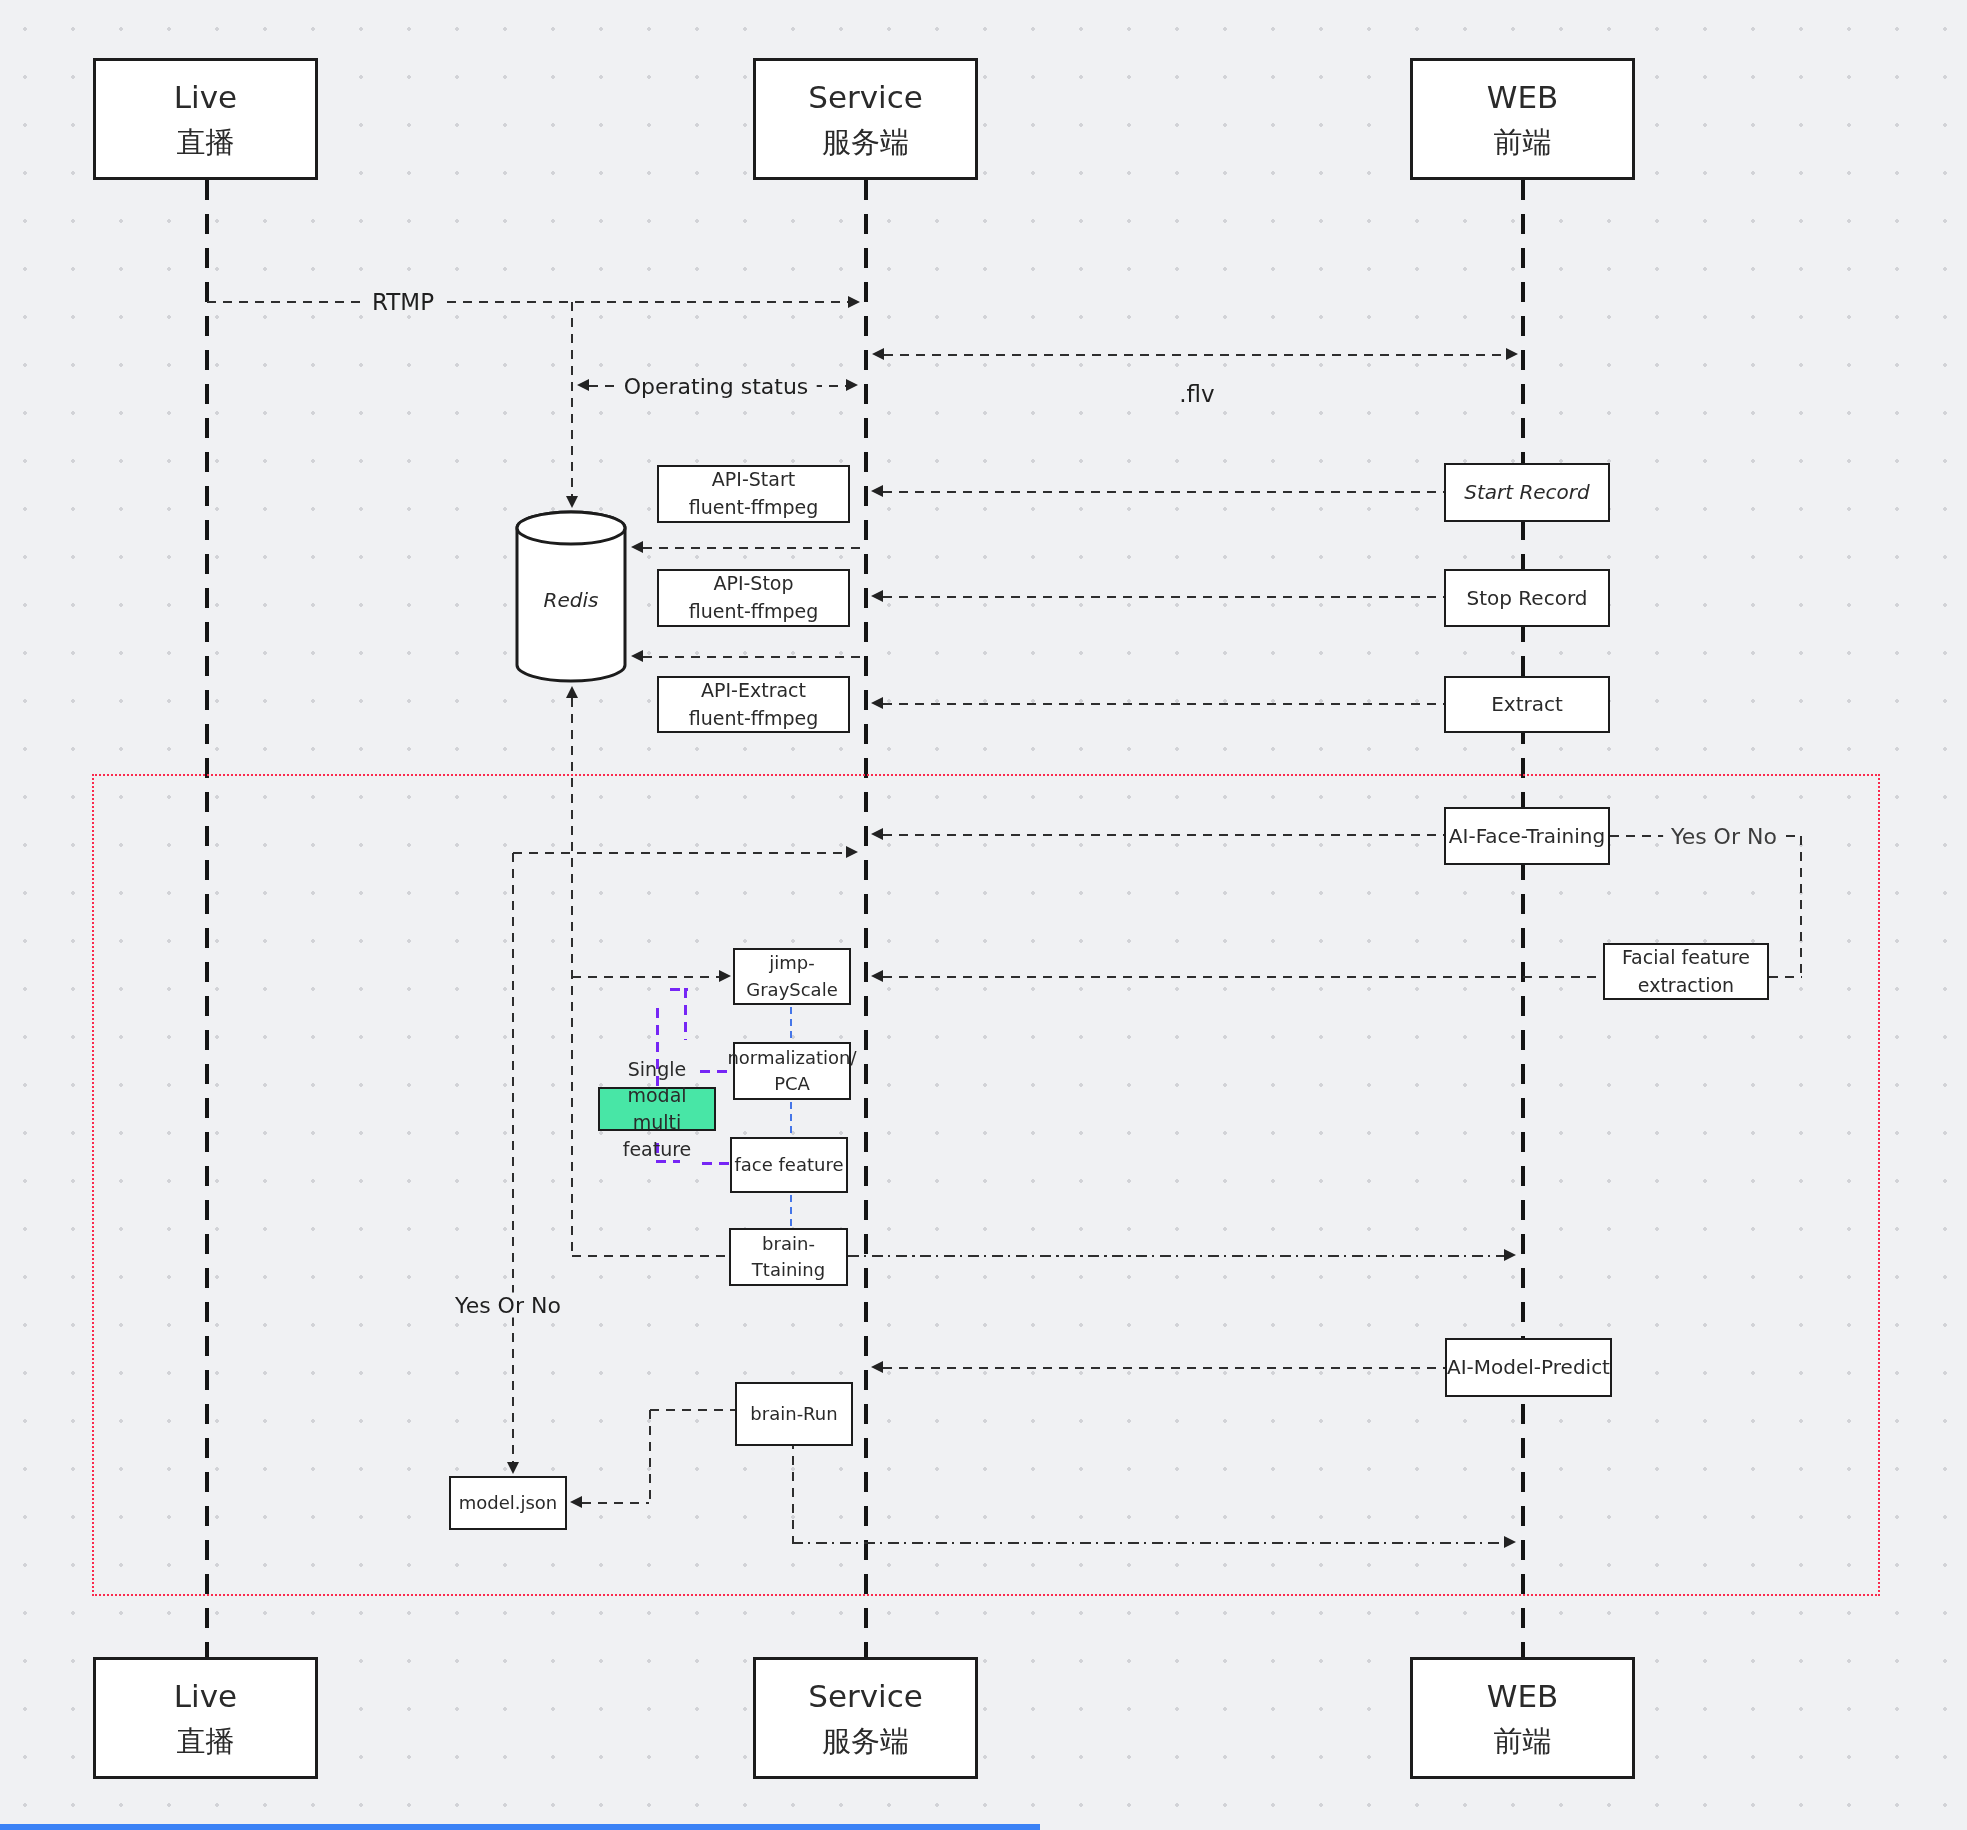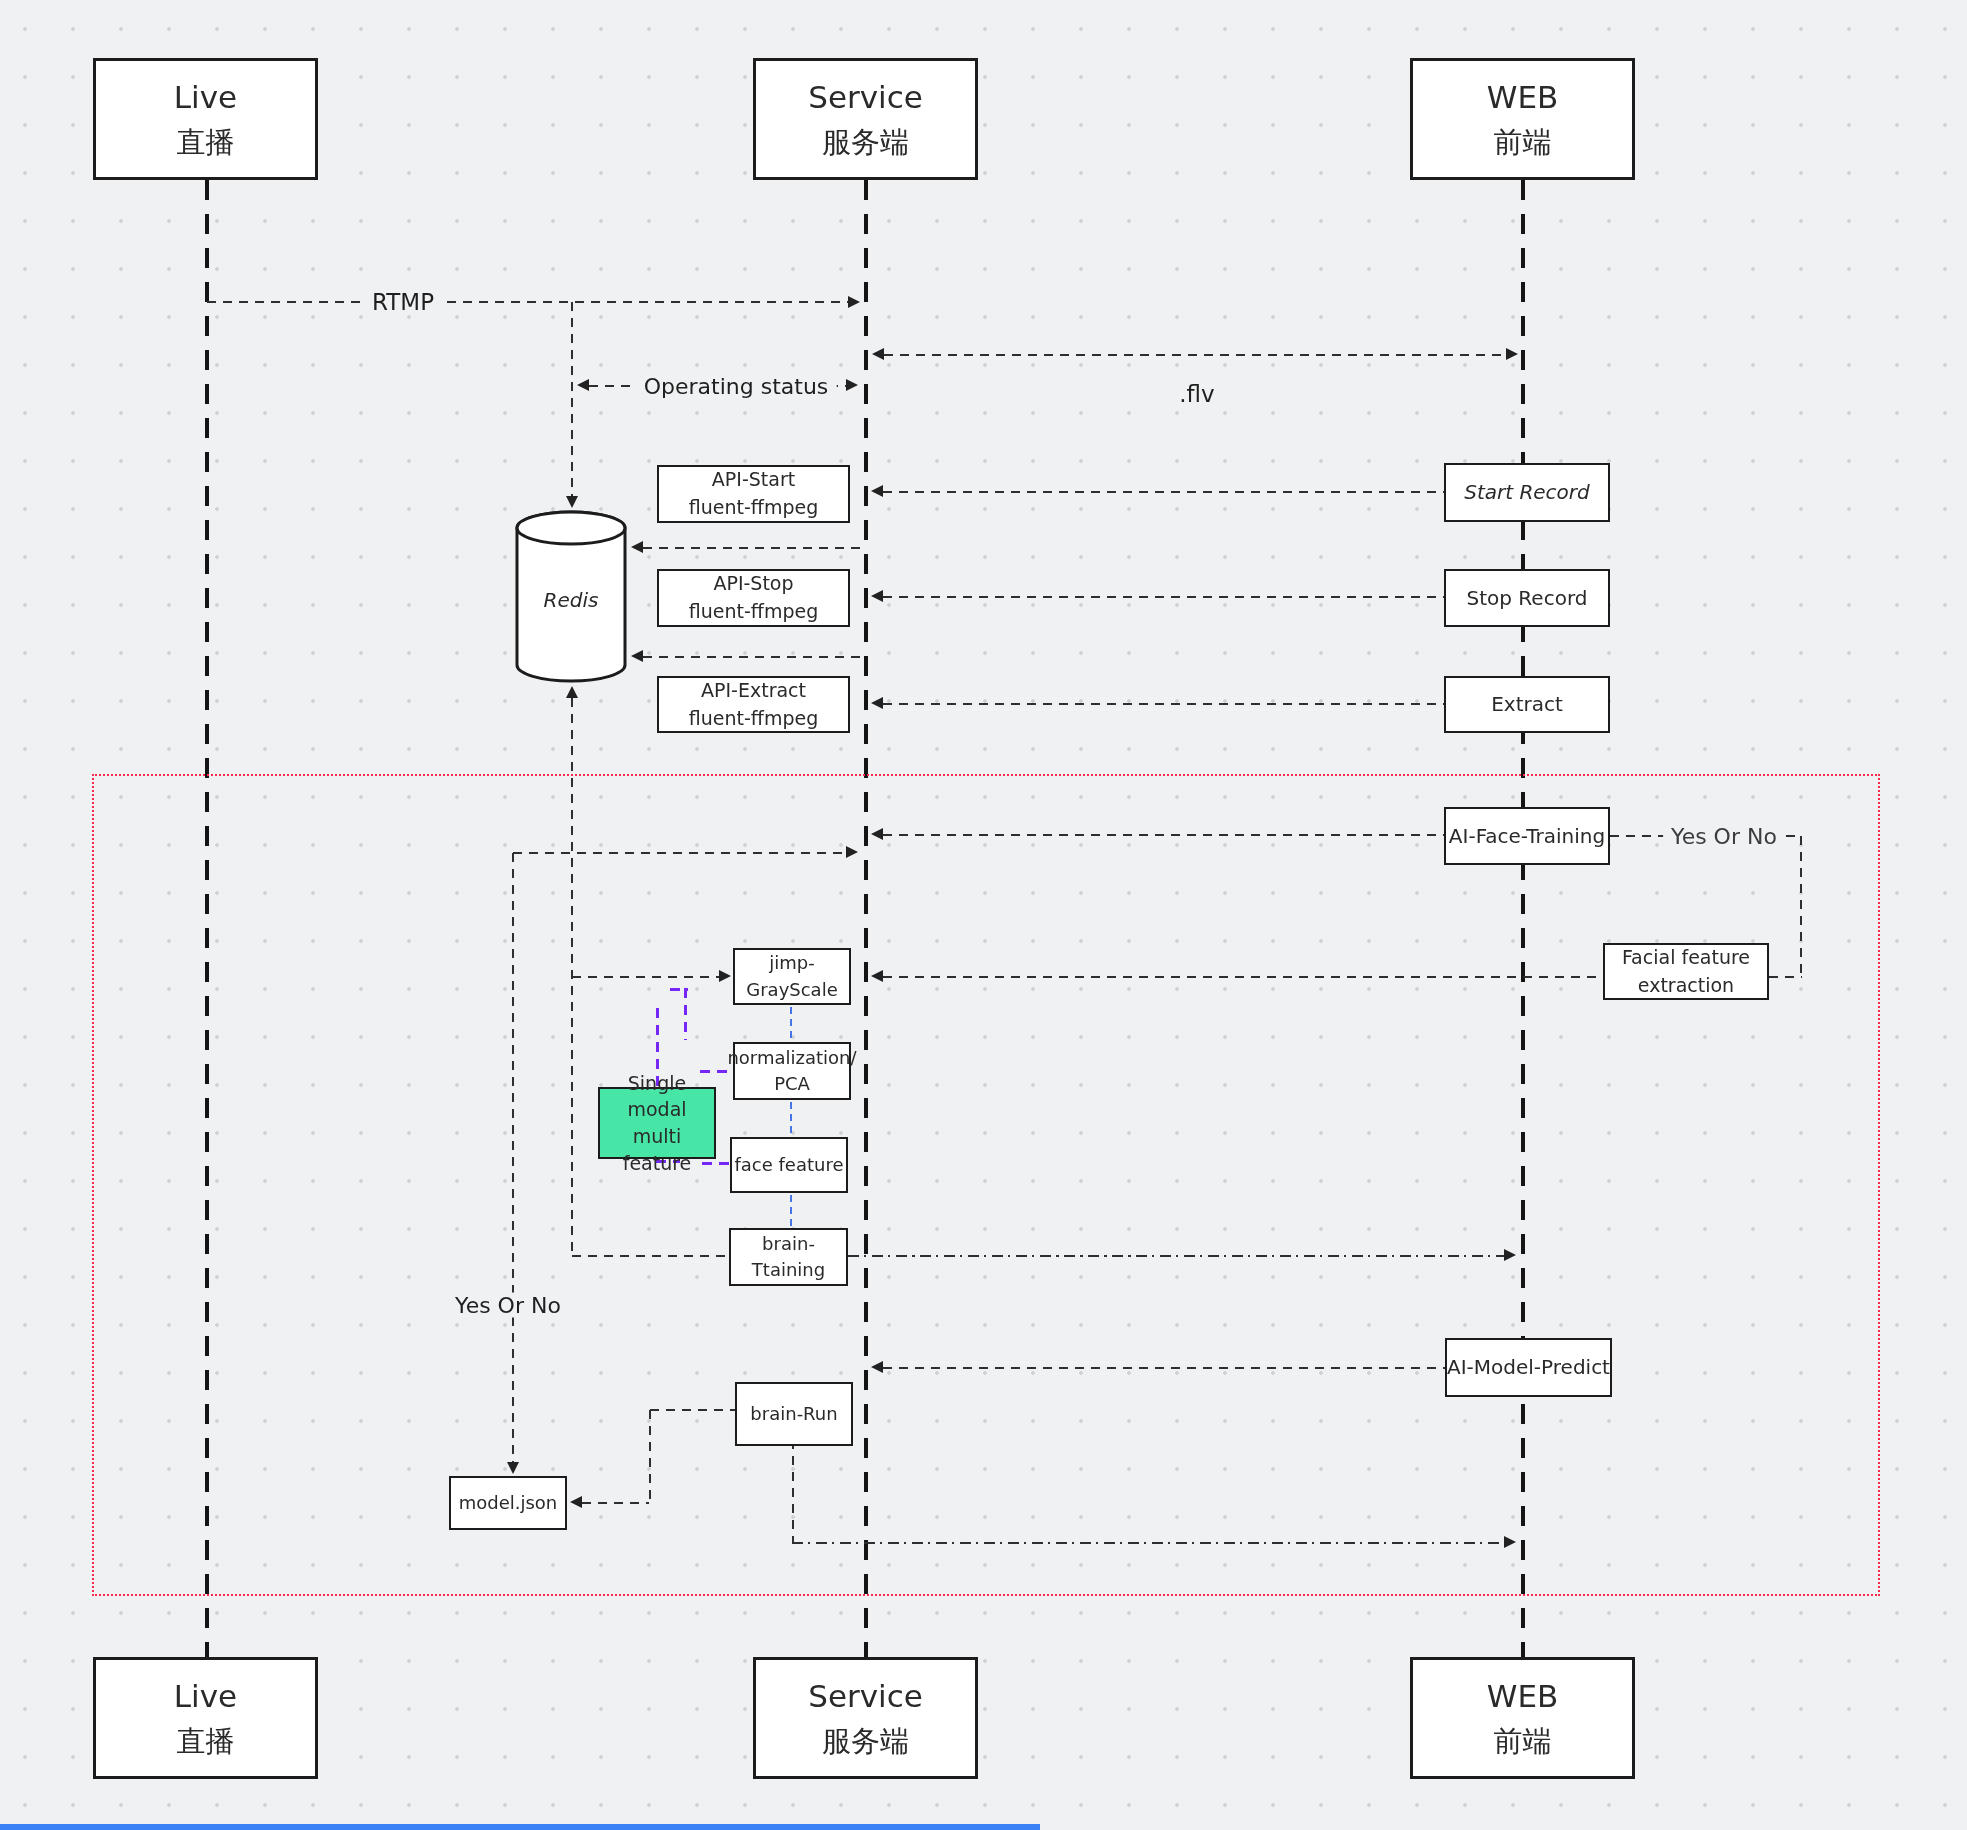--- a/index.html
+++ b/index.html
@@ -194,37 +194,37 @@
     <span>AI-Model-Predict</span>
   </div>
 
   <div class="node" style="left:733px;top:948px;width:118px;height:57px;font-size:18px;">
     <span>jimp-GrayScale</span>
   </div>
   <div class="node" style="left:733px;top:1042px;width:118px;height:58px;font-size:18px;">
     <span>normalization/</span>
     <span>PCA</span>
   </div>
-  <div class="node green" style="left:598px;top:1087px;width:118px;height:72px;z-index:6;">
+  <div class="node green" style="left:598px;top:1087px;width:118px;height:44px;z-index:6;">
     <span>Single modal</span>
     <span>multi feature</span>
   </div>
   <div class="node" style="left:730px;top:1137px;width:118px;height:56px;font-size:18px;">
     <span>face feature</span>
   </div>
   <div class="node" style="left:729px;top:1228px;width:119px;height:58px;font-size:18px;">
     <span>brain-Ttaining</span>
   </div>
   <div class="node" style="left:735px;top:1382px;width:118px;height:64px;font-size:18px;">
     <span>brain-Run</span>
   </div>
   <div class="node" style="left:449px;top:1476px;width:118px;height:54px;font-size:18px;">
     <span>model.json</span>
   </div>
 
   <div class="elabel" style="left:403px;top:302px;">RTMP</div>
   <div class="elabel" style="left:1197px;top:355px;margin-top:39px;">.flv</div>
-  <div class="elabel" style="left:716px;top:386px;font-size:22px;margin-left:20px;">Operating status</div>
+  <div class="elabel" style="left:716px;top:386px;font-size:22px;">Operating status</div>
   <div class="elabel small" style="left:1724px;top:836px;">Yes Or No</div>
   <div class="elabel" style="left:508px;top:1305px;font-size:22px;">Yes Or No</div>
 
   <div class="bottombar"></div>
 </div>
 
 </body></html>

